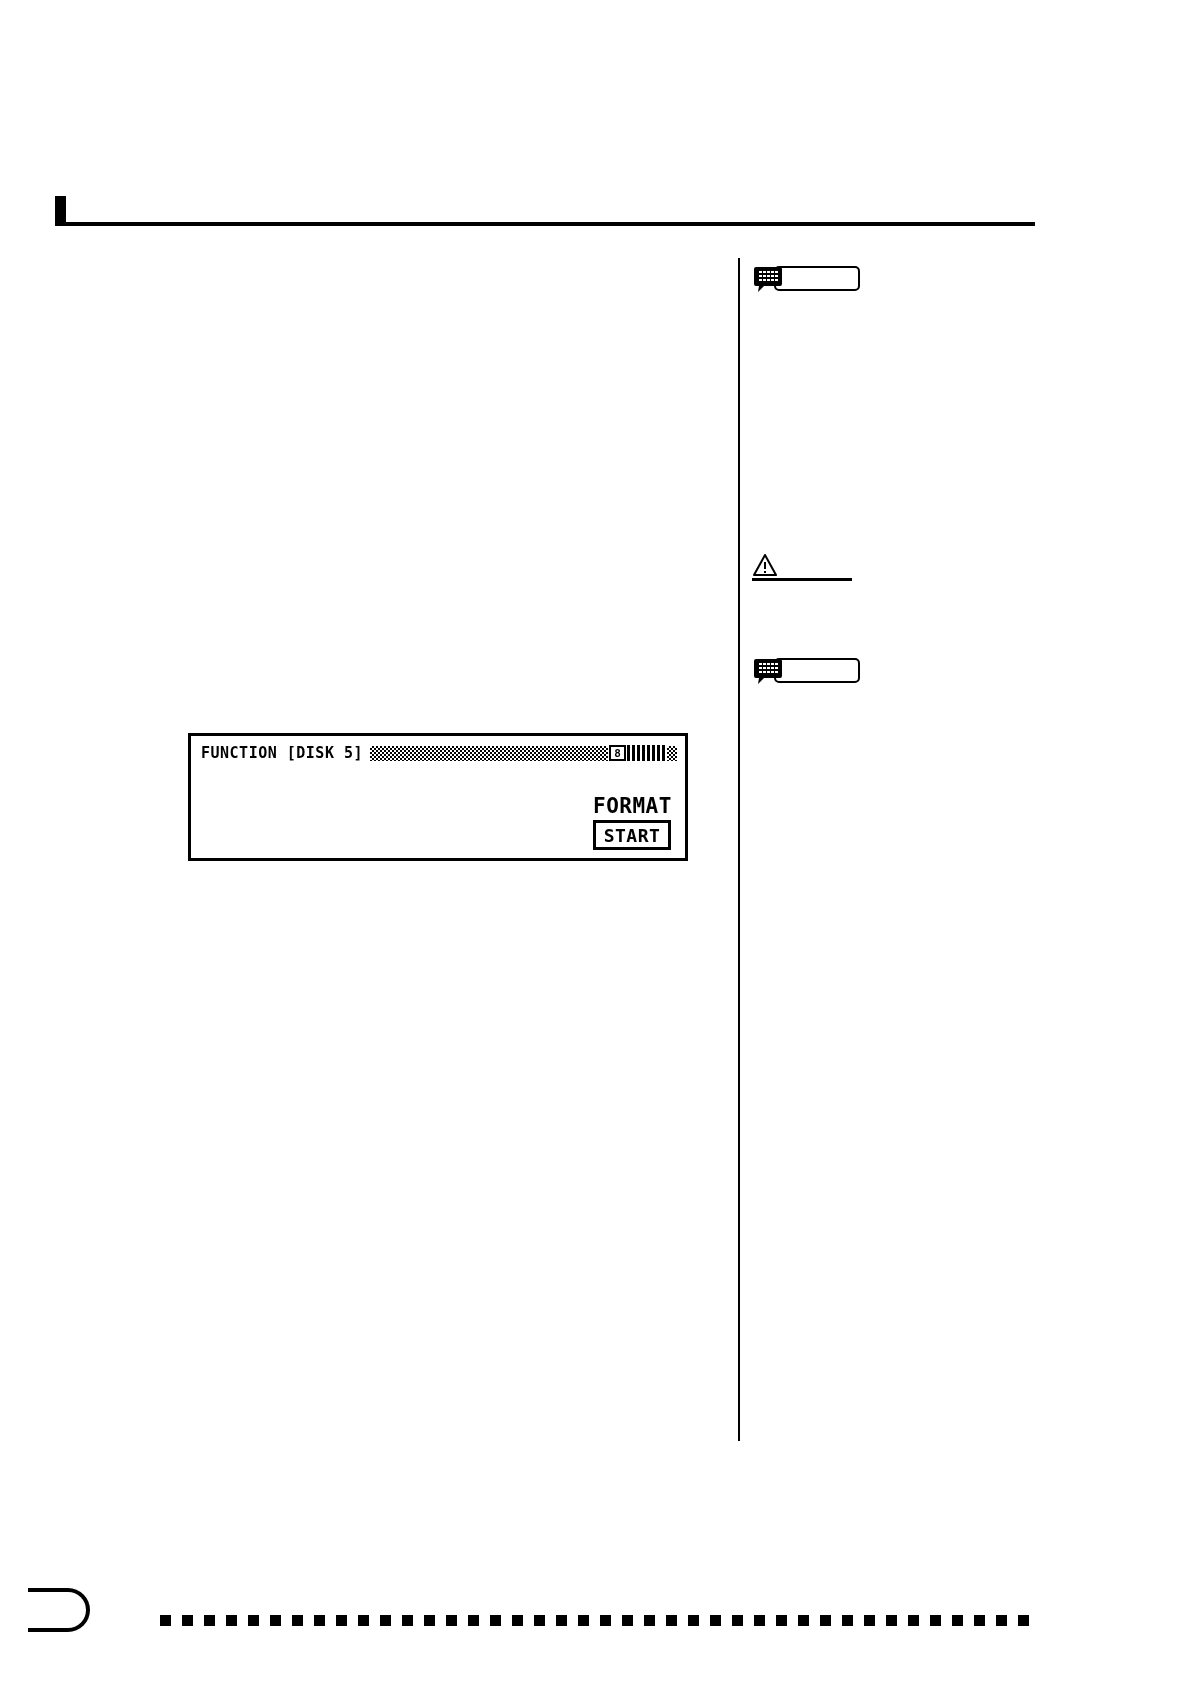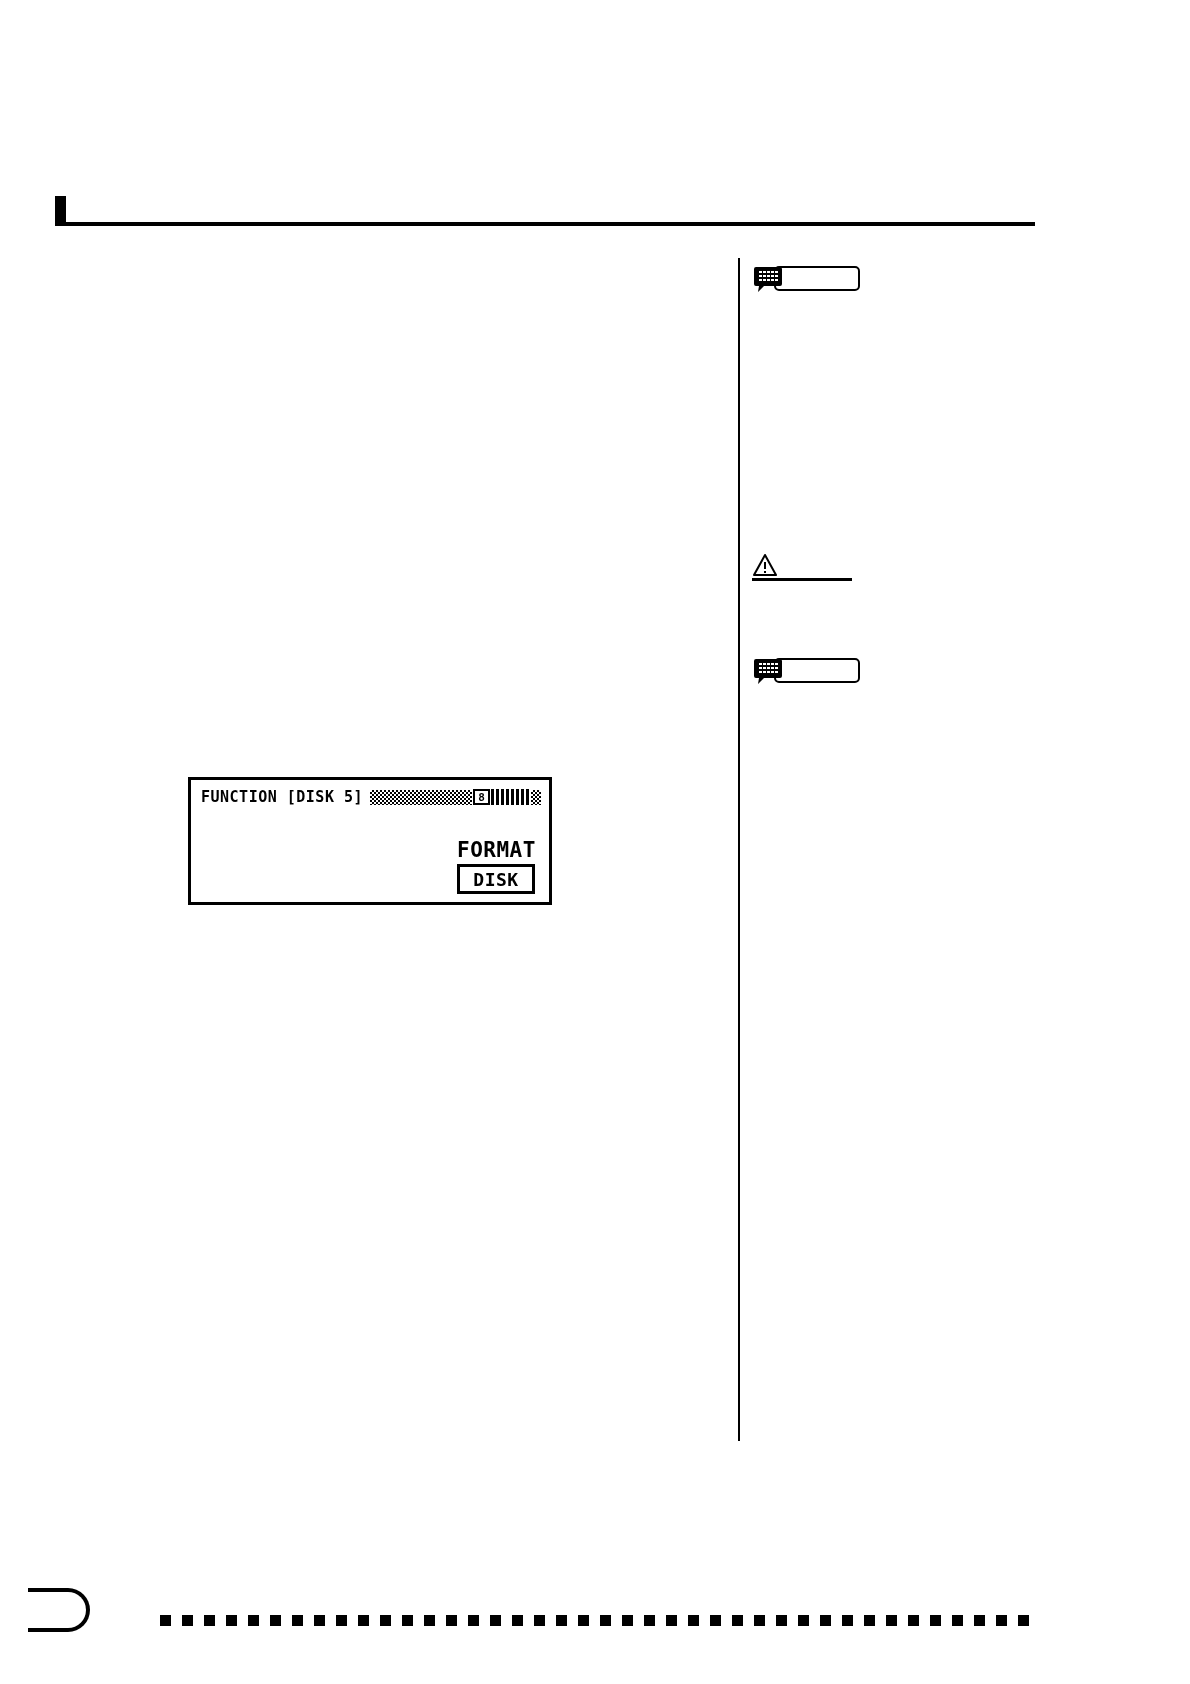--- a/index.html
+++ b/index.html
@@ -39,22 +39,22 @@
     top: 26px;
     width: 980px;
     height: 4px;
     background: #000000;
   }
 
   
   #lcd-figure {
     position: absolute;
     left: 188px;
-    top: 777px;
-    width: 364px;
+    top: 733px;
+    width: 500px;
     height: 128px;
     border: 3px solid #000000;
     background: #ffffff;
     box-sizing: border-box;
   }
   #lcd-titlebar {
     position: absolute;
     left: 0;
     top: 6px;
     width: 100%;
@@ -241,21 +241,21 @@
   <div id="lcd-titlebar">
     <span id="lcd-title">FUNCTION [DISK 5]</span>
     <span id="lcd-title-fill"></span>
     <span id="lcd-page-indicator">8</span>
     <span id="lcd-scroll-bars"></span>
     <span id="lcd-title-tail"></span>
   </div>
 
   <div id="lcd-format-group">
     <div id="lcd-format-label">FORMAT</div>
-    <div id="lcd-start-button">DISK</div>
+    <div id="lcd-start-button">START</div>
   </div>
 
 </div>
 
 <div id="sidebar-divider"></div>
 
 <div class="side-note" style="top:266px;">
   <div class="note-tag">
     <div class="note-tag-box"></div>
     <span class="note-tag-icon">

